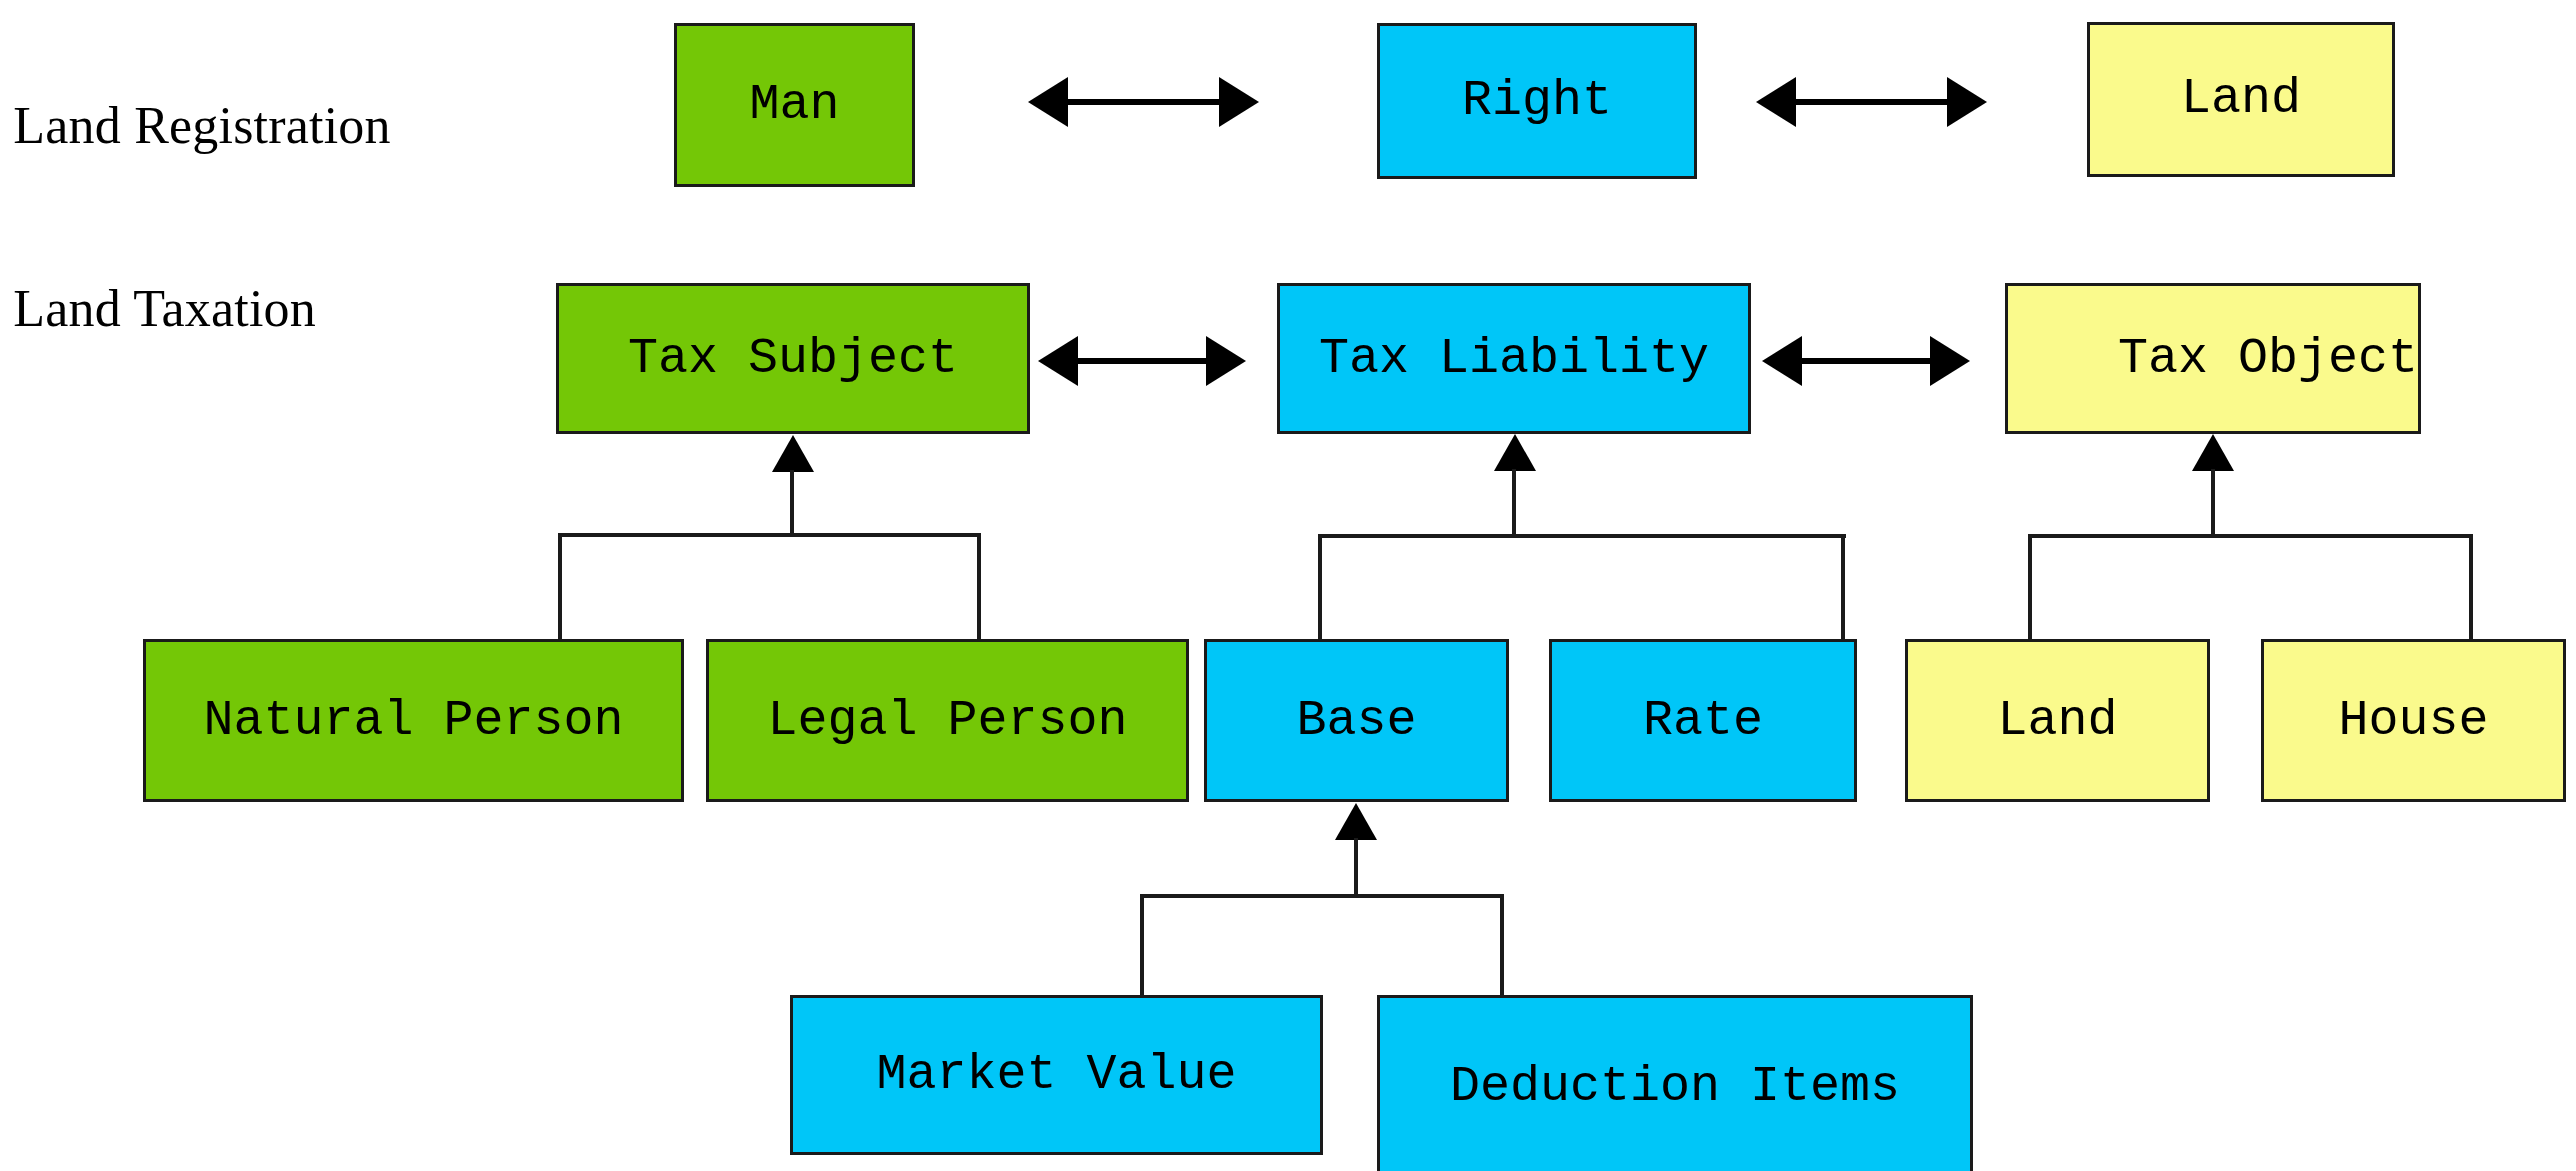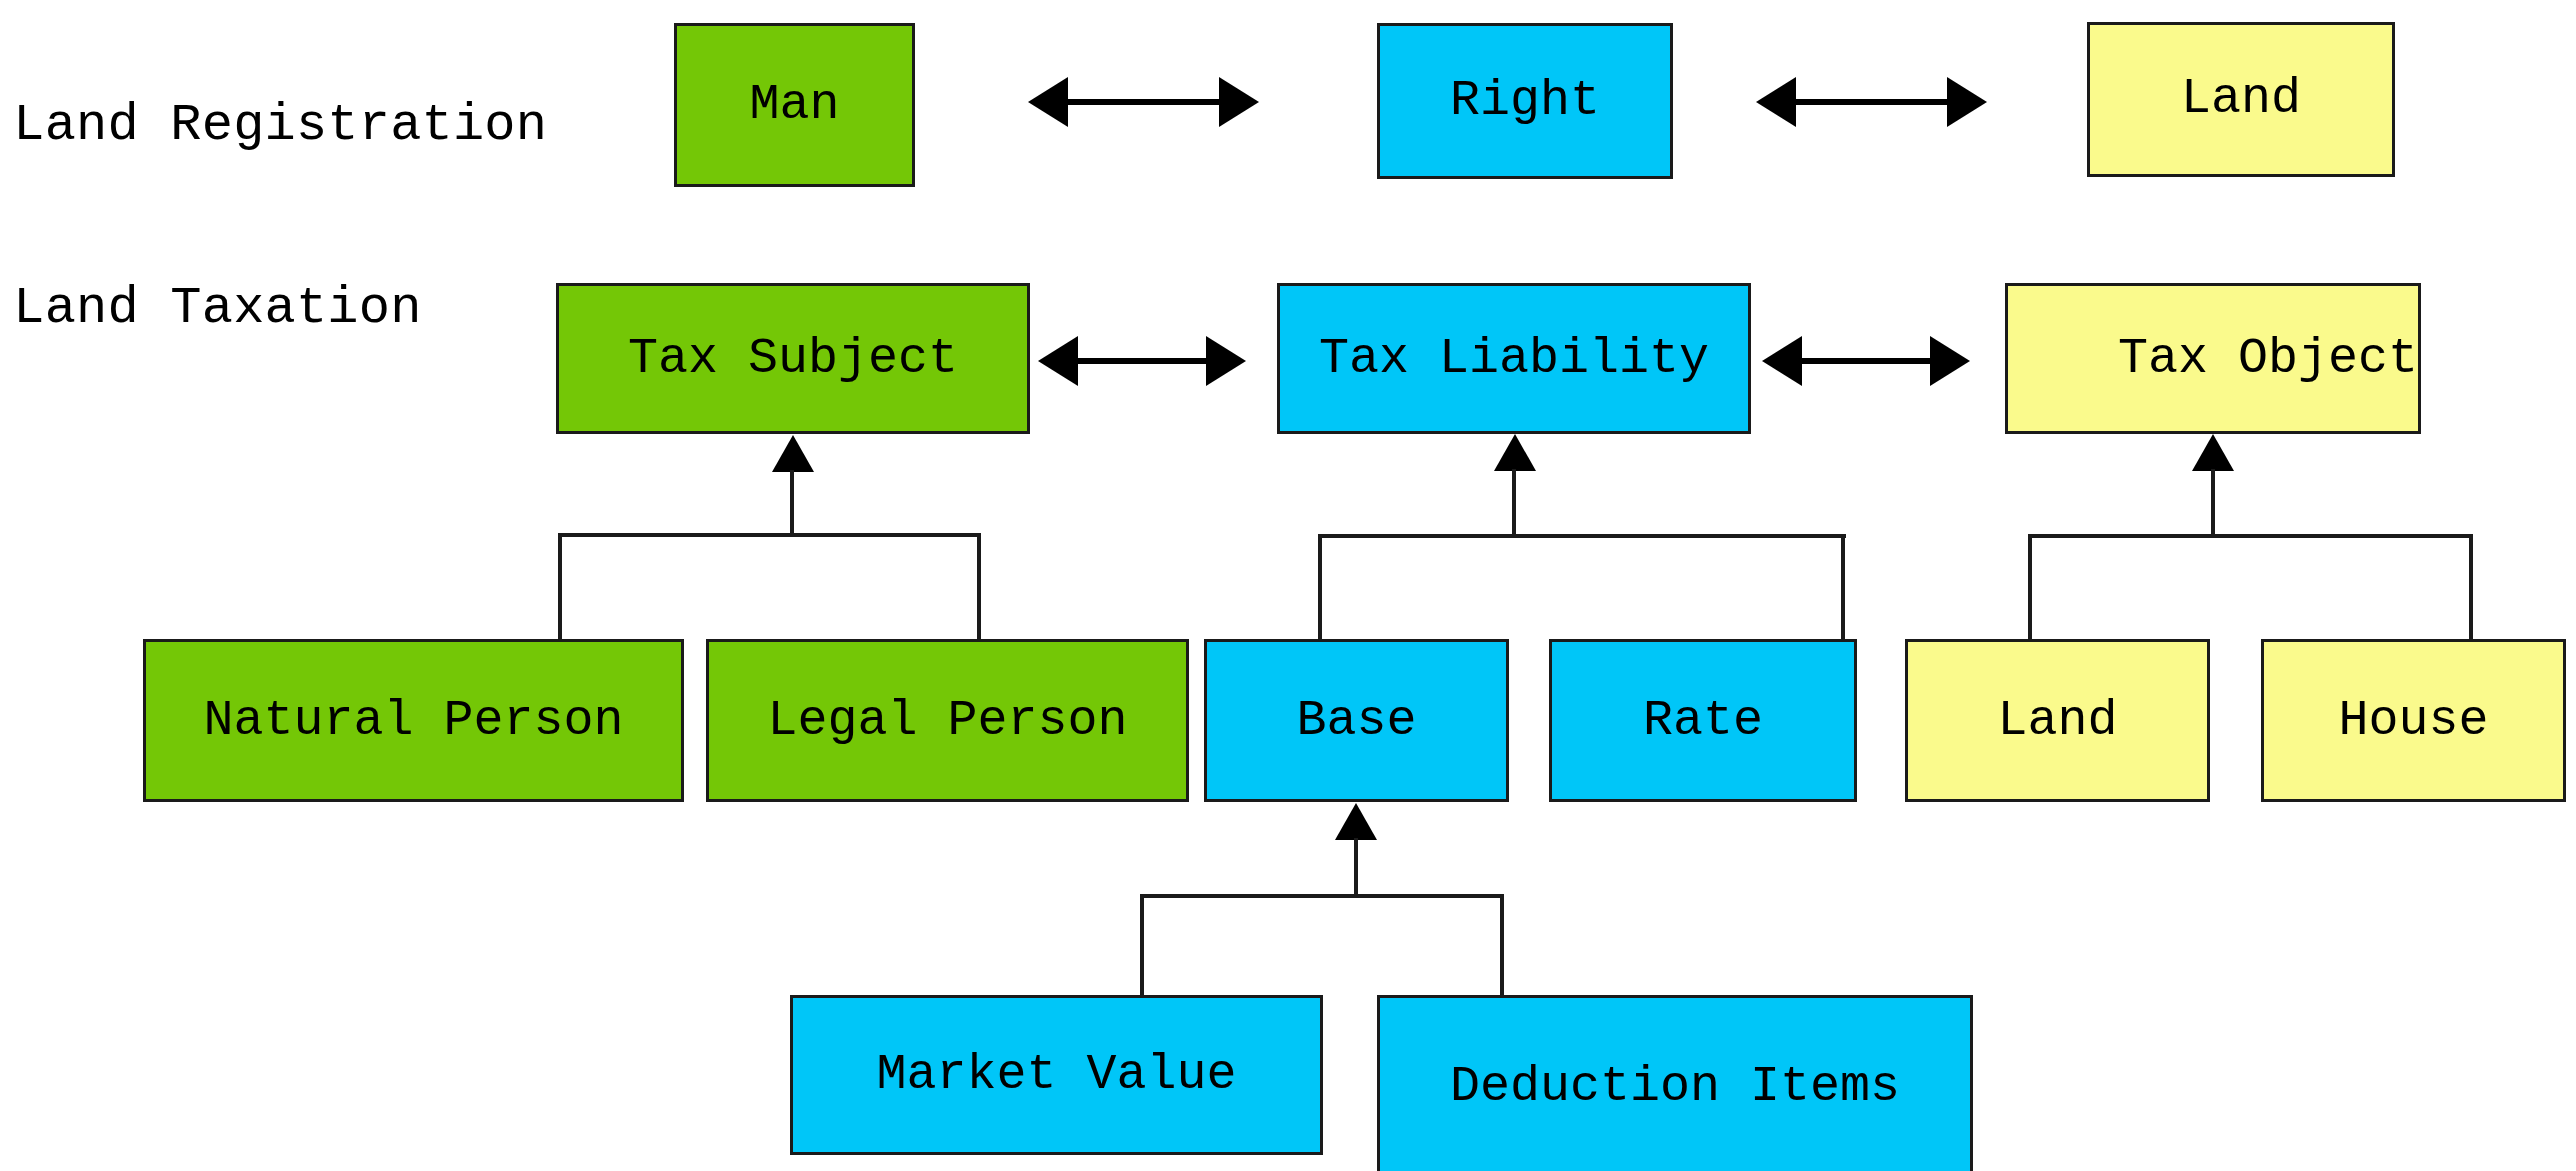--- a/index.html
+++ b/index.html
@@ -13,21 +13,21 @@
     height: 1172px;
     background: #ffffff;
     overflow: hidden;
     font-family: "Liberation Serif", "DejaVu Serif", serif;
   }
 
   
   .row-label {
     position: absolute;
     color: #000000;
-    font-family: Liberation Mono, monospace;
+    font-family: Liberation Serif, serif;
     font-size: 52px;
     line-height: 1;
     white-space: nowrap;
     letter-spacing: 0.2px;
   }
 
   
   .node {
     position: absolute;
     box-sizing: border-box;
@@ -112,21 +112,21 @@
   <div class="node" style="left:674px; top:22.5px; width:241px; height:164px; background:#74C706;">
     <span class="node-text">Man</span>
   </div>
 
   <div class="dbl-arrow" style="left:1028px; top:77px; width:231px;">
     <span class="head-left"></span>
     <span class="shaft" style="left:33px; right:33px;"></span>
     <span class="head-right"></span>
   </div>
 
-  <div class="node" style="left:1377px; top:22.5px; width:296px; height:156px; background:#00C6F8;">
+  <div class="node" style="left:1377px; top:22.5px; width:320px; height:156px; background:#00C6F8;">
     <span class="node-text">Right</span>
   </div>
 
   <div class="dbl-arrow" style="left:1756px; top:77px; width:231px;">
     <span class="head-left"></span>
     <span class="shaft" style="left:33px; right:33px;"></span>
     <span class="head-right"></span>
   </div>
 
   <div class="node" style="left:2087px; top:21.6px; width:308px; height:155px; background:#FAFA8C;">

